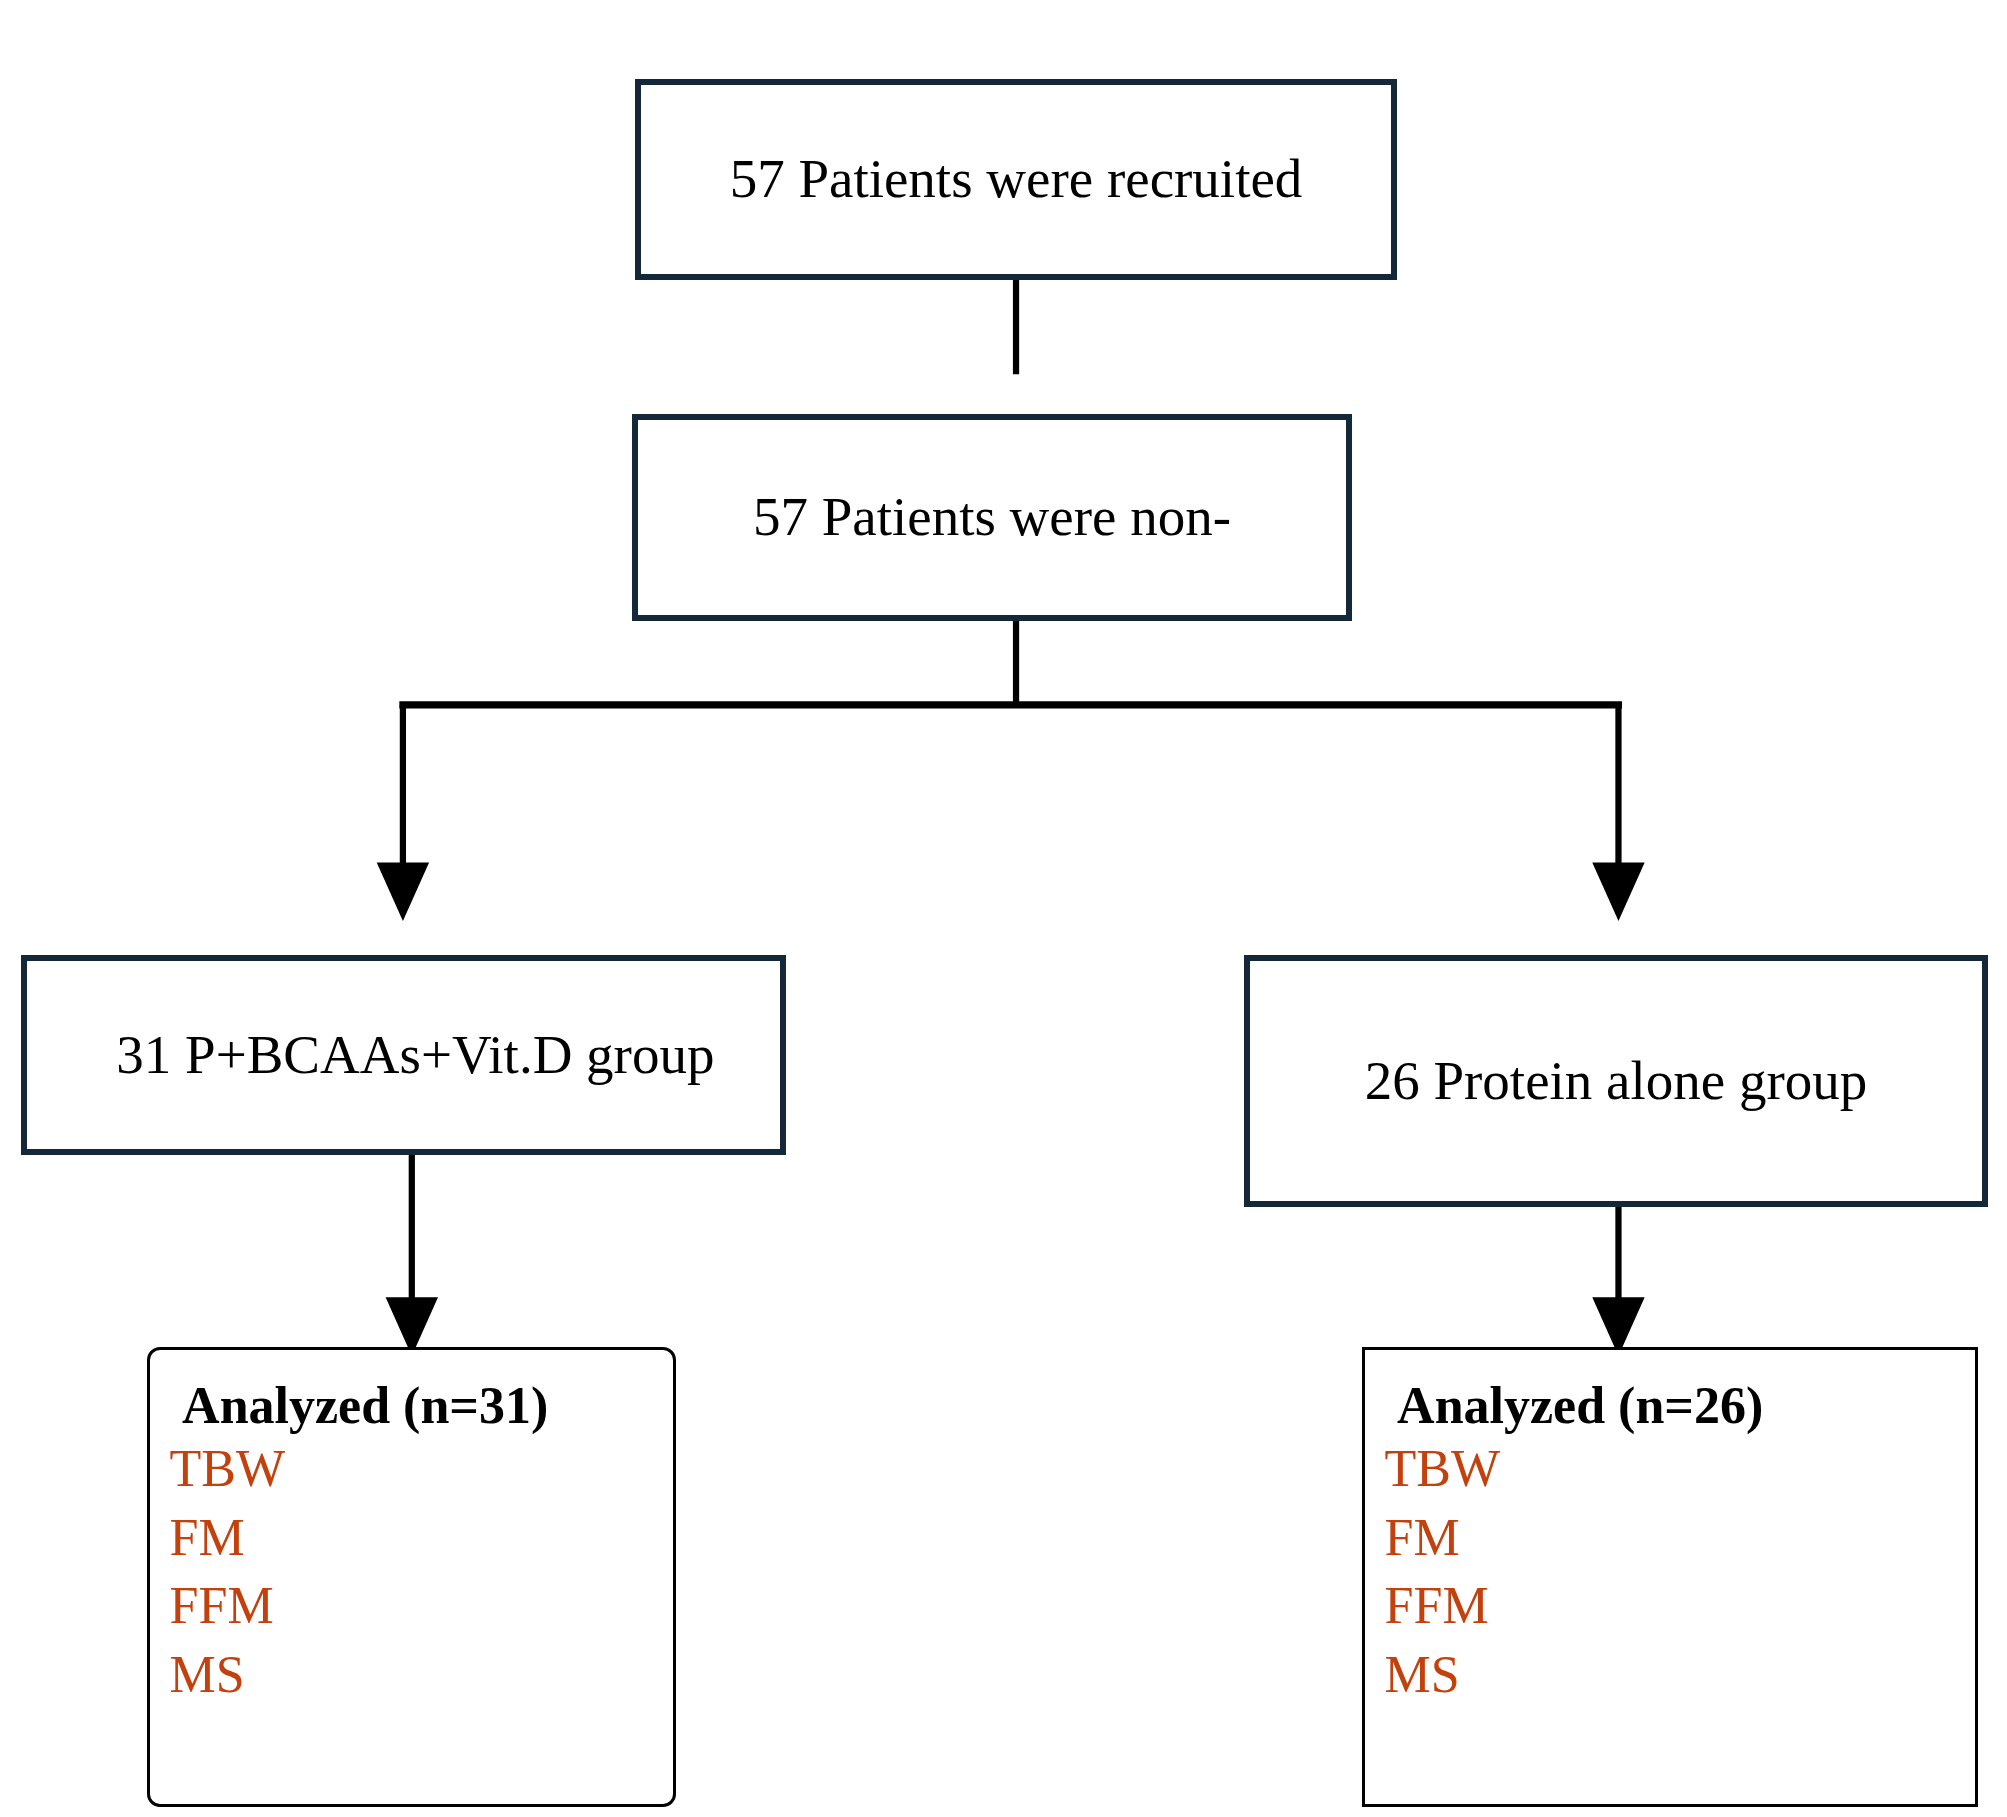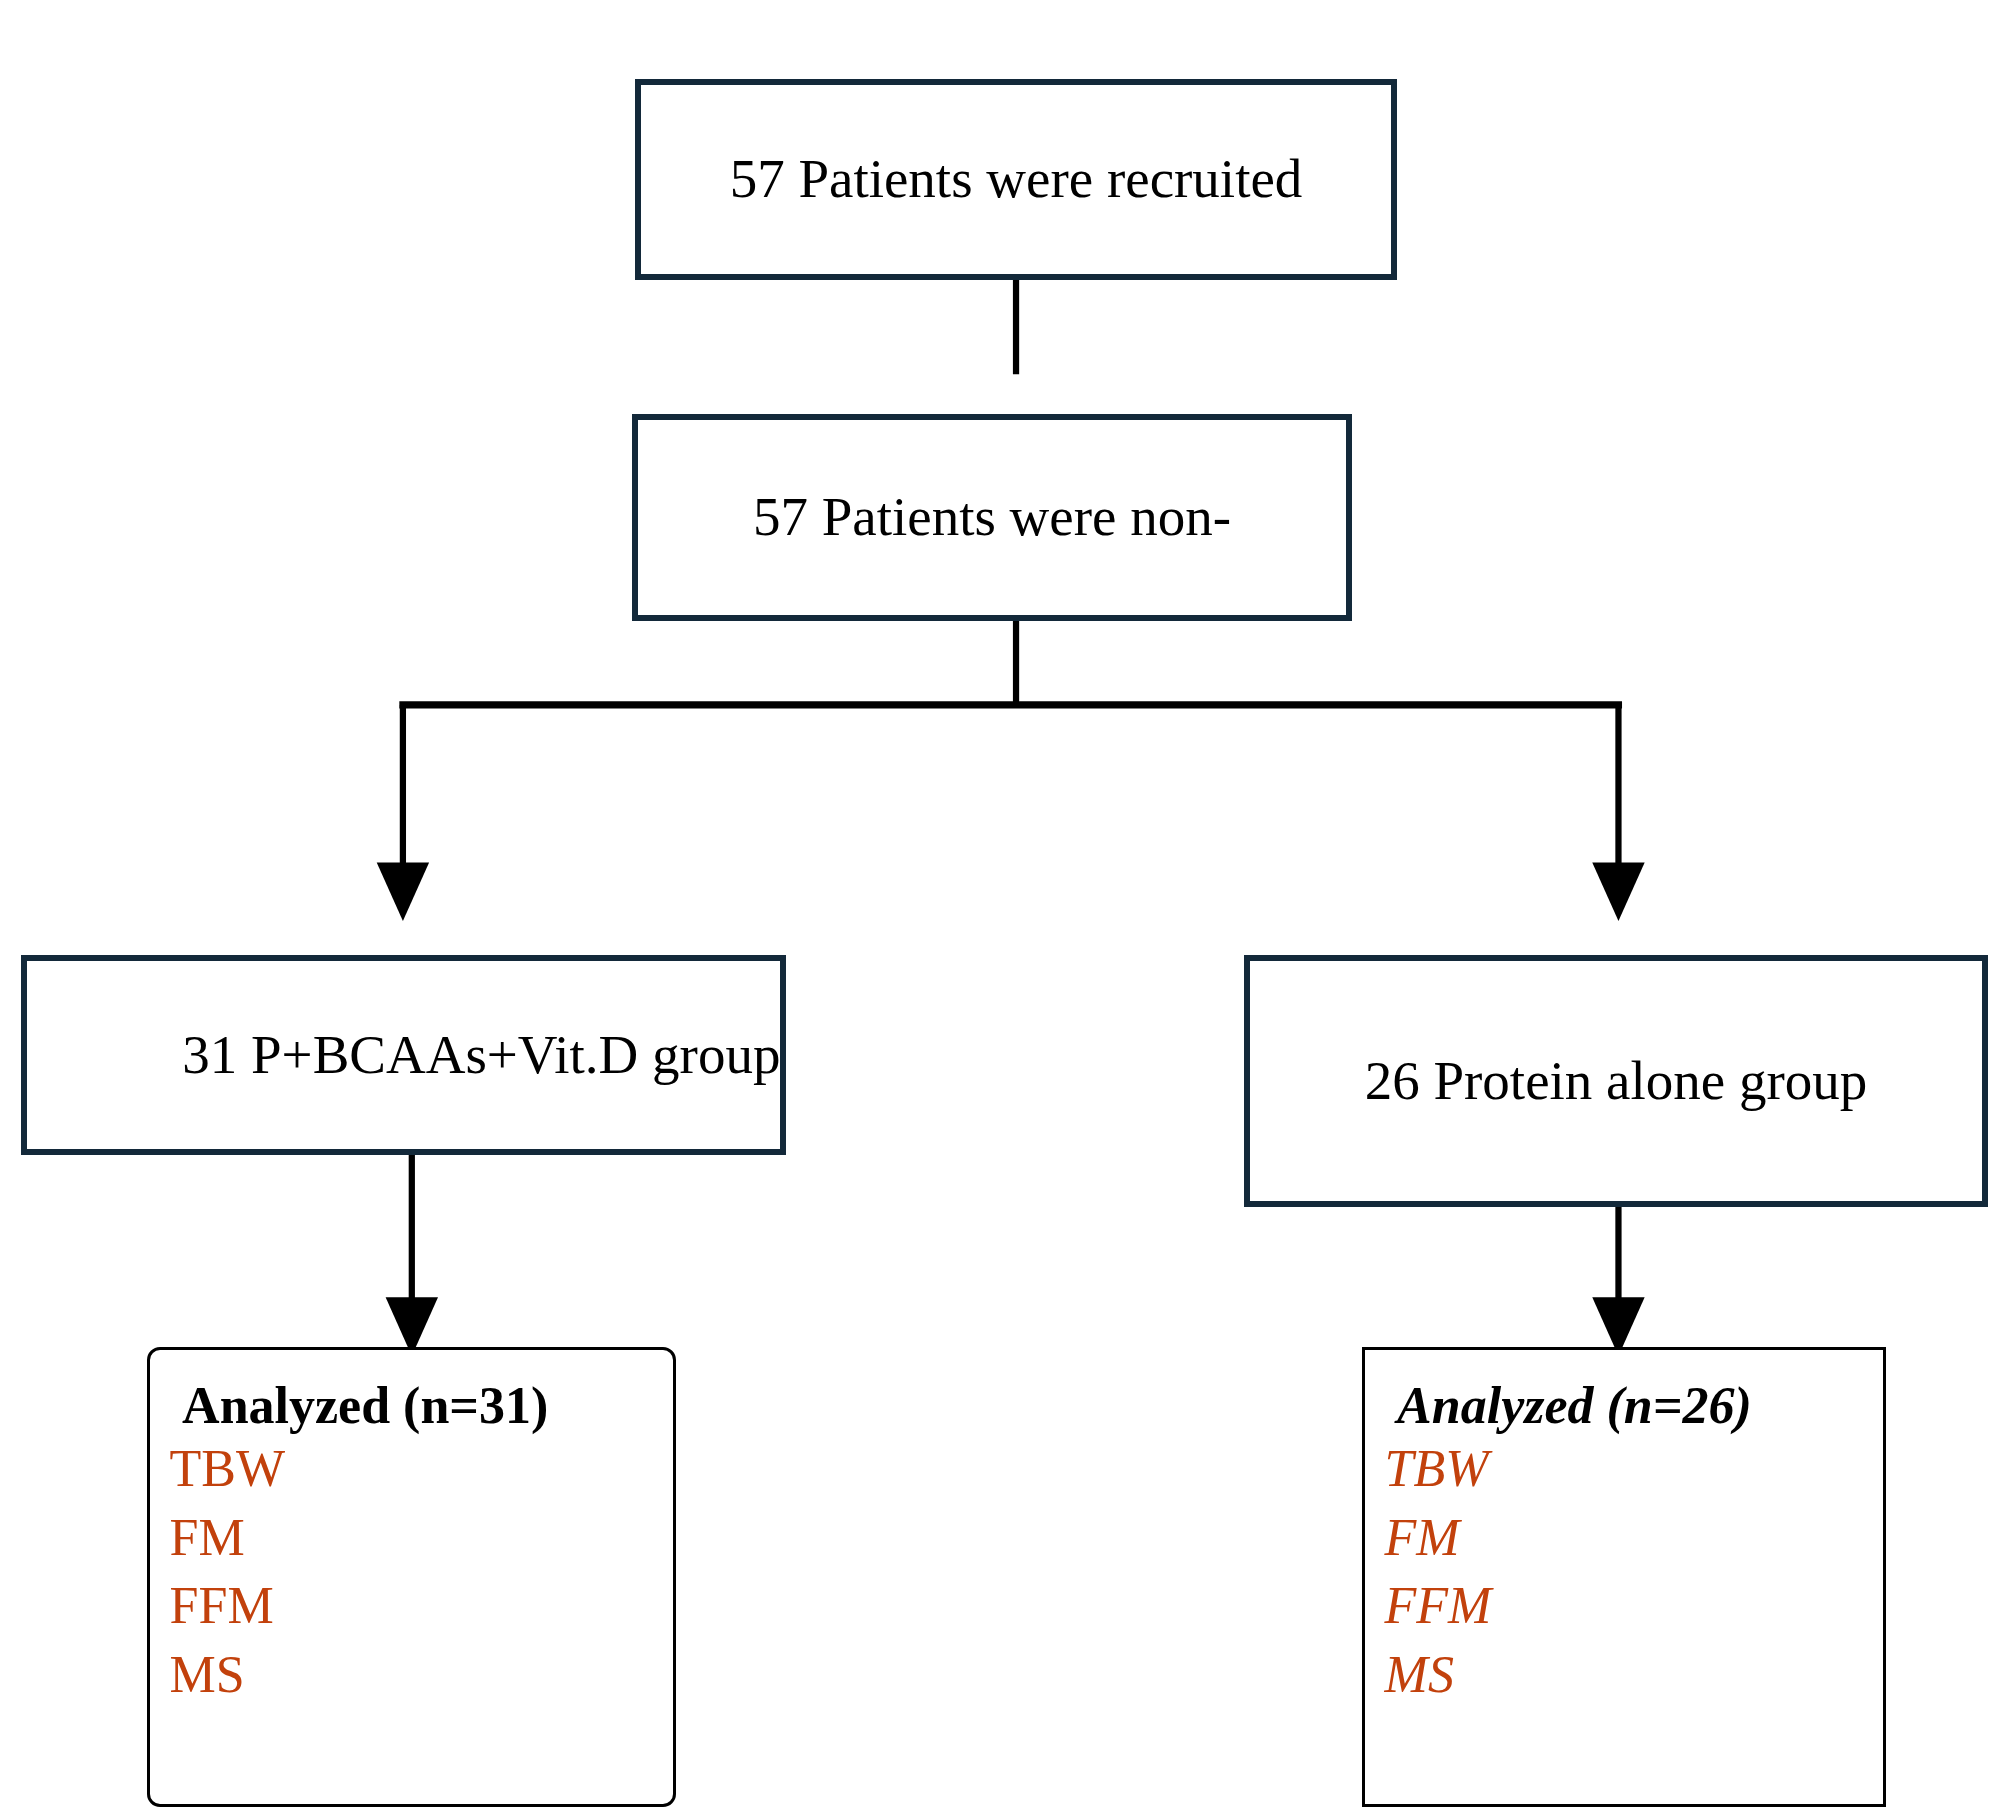--- a/index.html
+++ b/index.html
@@ -67,21 +67,21 @@
   #node-divided .node-text {
     text-align: center;
     font-size: 55px;
   }
 
   #node-group-left {
     left: 21.4px;   top: 915px;
     width: 765px; height: 200px;
   }
   #node-group-left .node-text {
-    text-align: right;
+    text-align: center;
     padding-left: 23px;
     font-size: 55px;
     white-space: nowrap;
   }
 
   #node-group-right {
     left: 1244px; top: 915px;
     width: 744px; height: 252px;
   }
   #node-group-right .node-text {
@@ -91,23 +91,22 @@
   }
 
   #node-analyzed-left {
     left: 147px;  top: 1347px;
     width: 529px; height: 460px;
     align-items: flex-start;
     border-radius: 13px;
   }
   #node-analyzed-right {
     left: 1362px; top: 1347px;
-    width: 524px; height: 460px;
+    width: 616px; height: 460px;
     align-items: flex-start;
-    font-style: italic;
   }
   .analyzed-body {
     width: 100%;
     padding: 27px 0 0 19.6px;
     box-sizing: border-box;
   }
   .analyzed-title {
     font-size: 52px;
     font-weight: bold;
     color: #000000;

